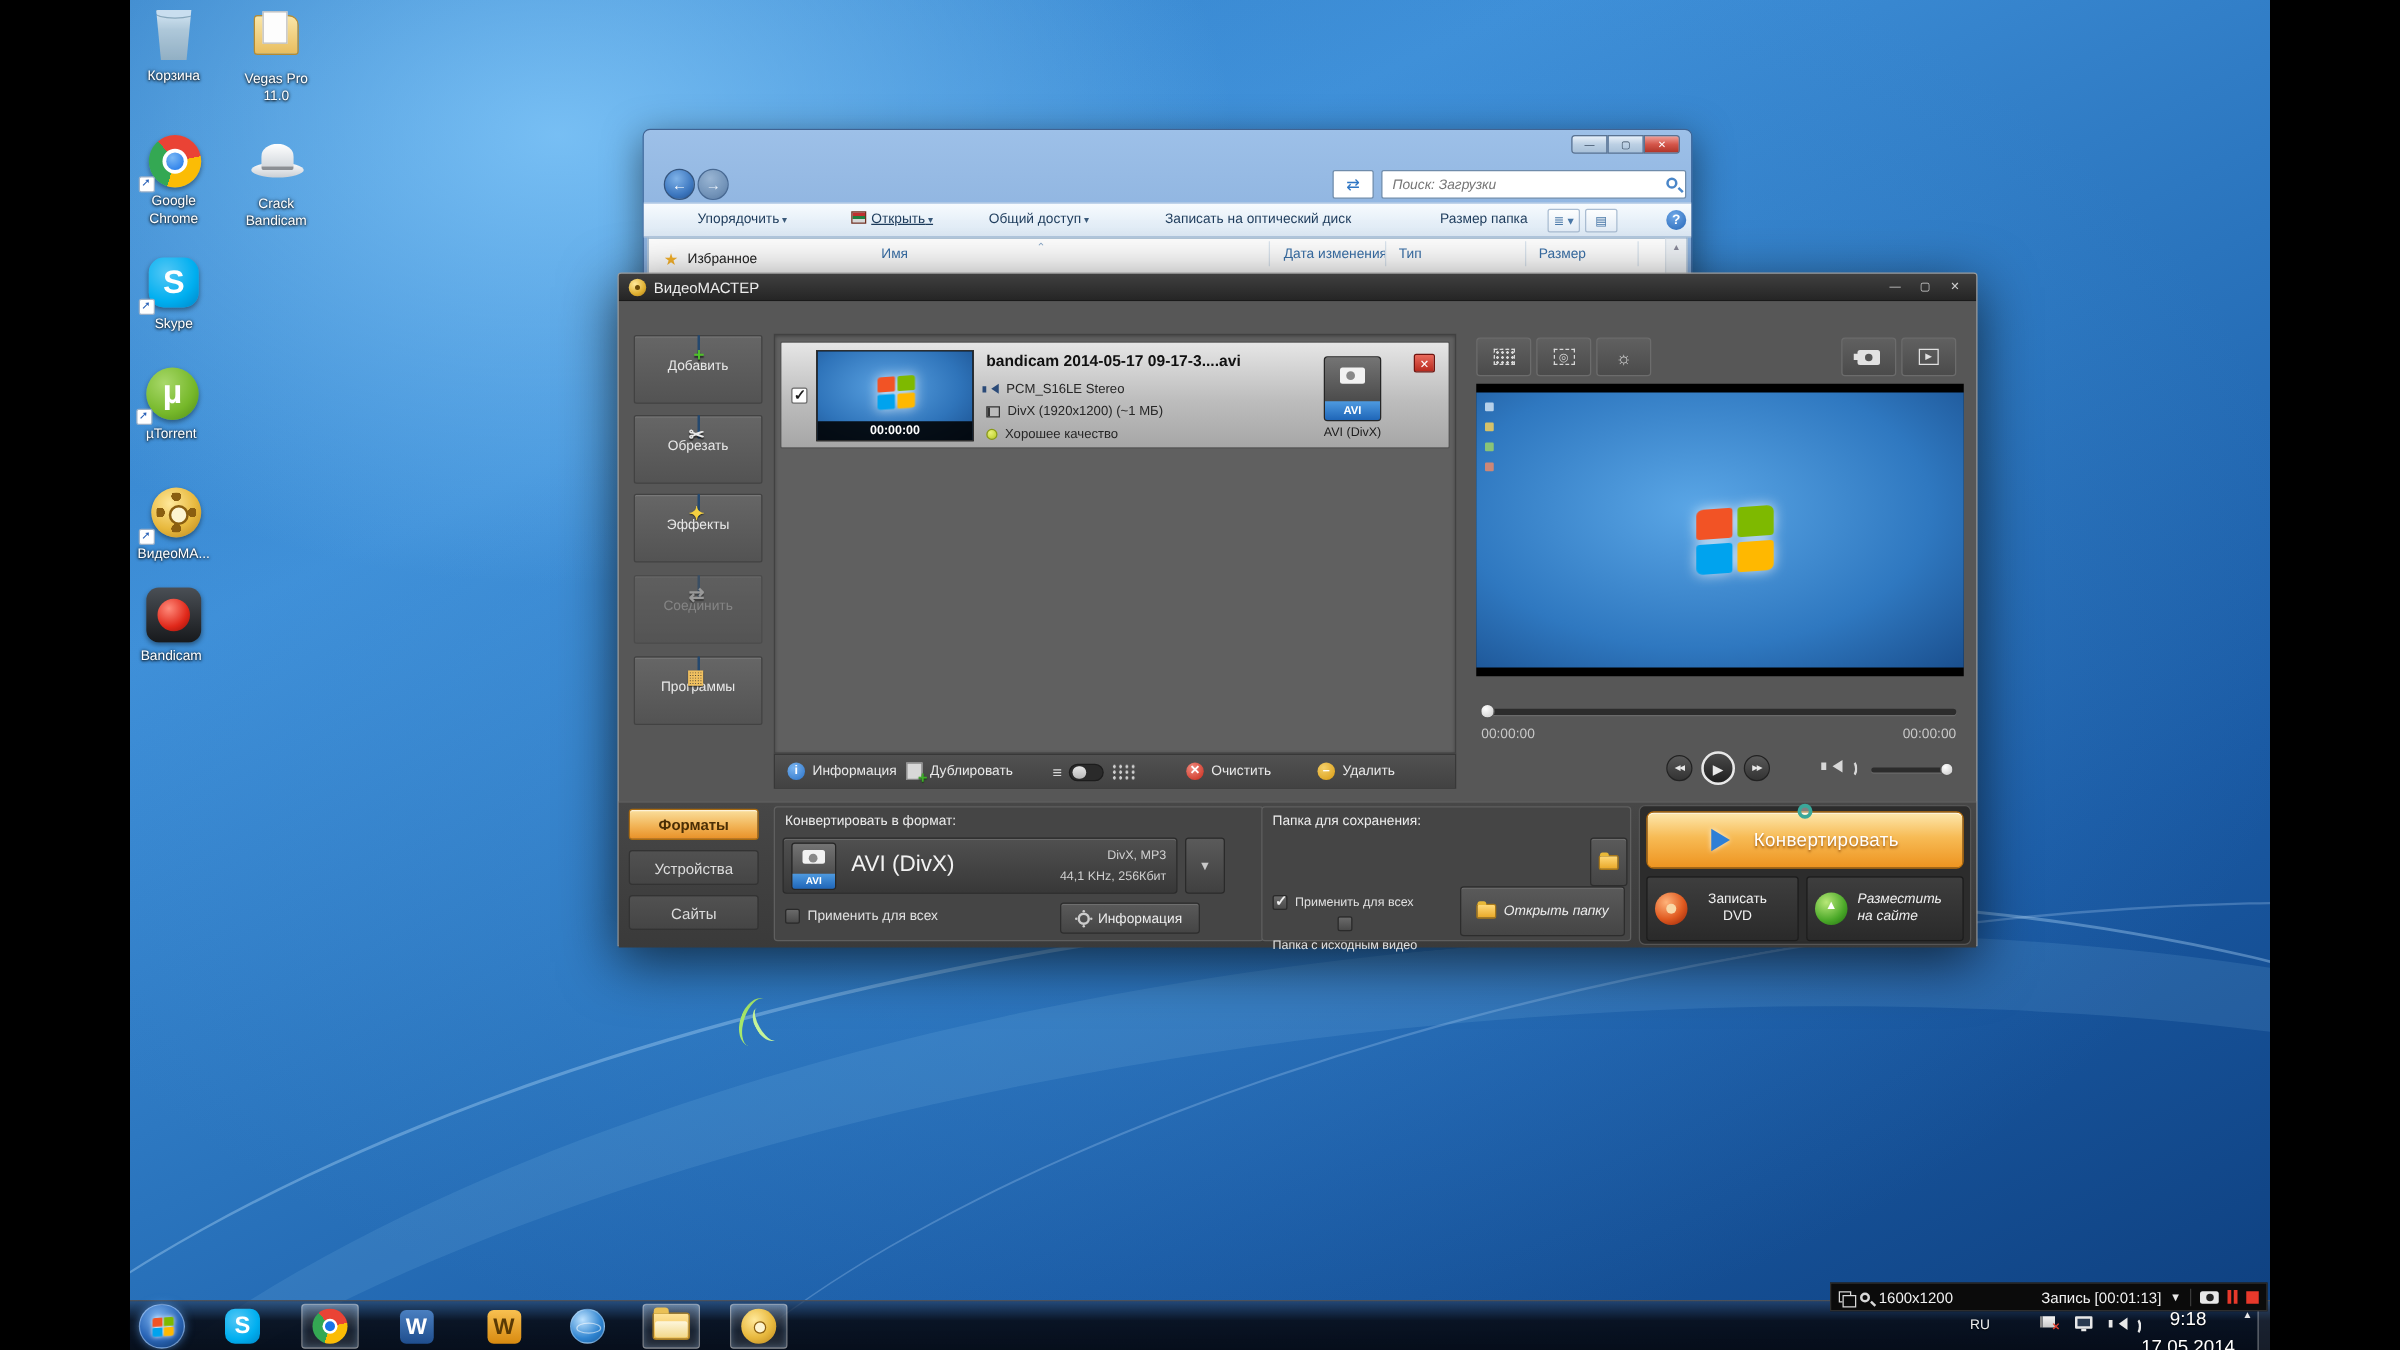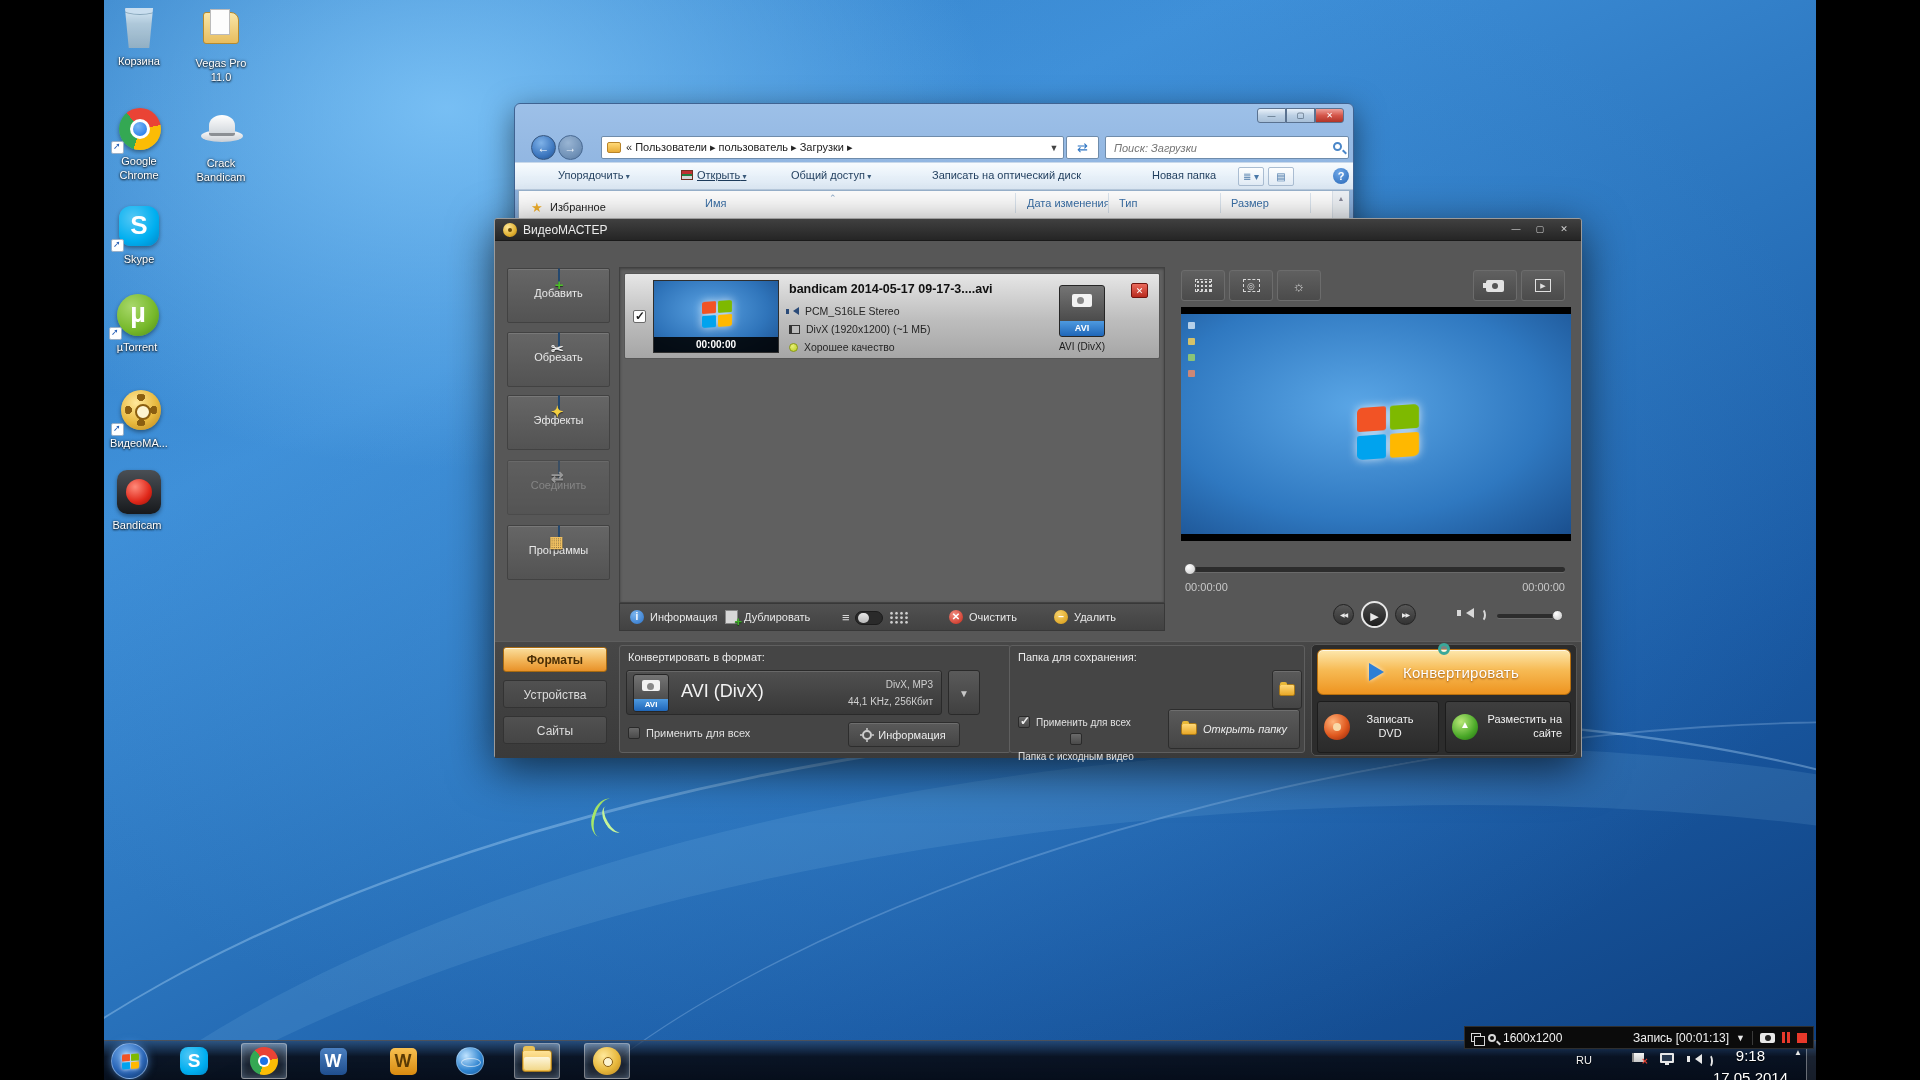--- a/index.html
+++ b/index.html
@@ -400,37 +400,32 @@
 
   <div id="xw">
     <div class="xw-controls">
       <span class="xwc">—</span>
       <span class="xwc">▢</span>
       <span class="xwc close">✕</span>
     </div>
     <div class="xw-addr">
       <span class="nav-b nav-back">←</span>
       <span class="nav-b nav-fwd">→</span>
-      <div class="addr-bar">
-        <span class="addr-folder"></span>
-        <span class="addr-text">«  Пользователи  ▸  пользователь  ▸  Загрузки  ▸</span>
-        <span class="addr-drop"></span>
-      </div>
       <span class="refresh-b"></span>
       <div class="search-box">
         <input type="text" placeholder="Поиск: Загрузки" style="">
         <span class="mag"></span>
       </div>
     </div>
     <div class="xw-toolbar">
       <span class="xtb" style="left:43px;"><span>Упорядочить</span><span class="ar"></span></span>
       <span class="xtb" style="left:166px;text-decoration:underline;"><span class="open-ic"></span><span>Открыть</span><span class="ar"></span></span>
       <span class="xtb" style="left:276px;"><span>Общий доступ</span><span class="ar"></span></span>
       <span class="xtb" style="left:417px;"><span>Записать на оптический диск</span></span>
-      <span class="xtb" style="left:637px;"><span>Новая папка</span></span>
+      <span class="xtb" style="left:637px;"><span>Размер папка</span></span>
       <span class="view-ics">
         <span class="vb">≣ ▾</span>
         <span class="vb">▤</span>
       </span>
       <span class="help-b">?</span>
     </div>
     <div class="xw-content">
       <span class="fav-star"></span>
       <span class="fav-lb">Избранное</span>
       <span class="colh" style="left:186px;">Имя</span>
@@ -635,21 +630,21 @@
           <span class="ring"></span>
           <span class="playtri"></span>
           <span class="lb">Конвертировать</span>
         </div>
         <div class="act-sub" style="left:5px; width:122px;">
           <span class="disc"></span>
           <span class="lb" style="width:64px; text-align:center;">Записать DVD</span>
         </div>
         <div class="act-sub" style="left:133px; width:126px;">
           <span class="globe"></span>
-          <span class="lb" style="width:76px; text-align:right;">Разместить на сайте</span>
+          <span class="lb" style="width:76px; text-align:left;font-style:italic;">Разместить на сайте</span>
         </div>
       </div>
     </div>
   </div>
 
   <div id="taskbar">
     <span id="start-orb">
       <span class="wf">
           <i></i>
           <i></i>

